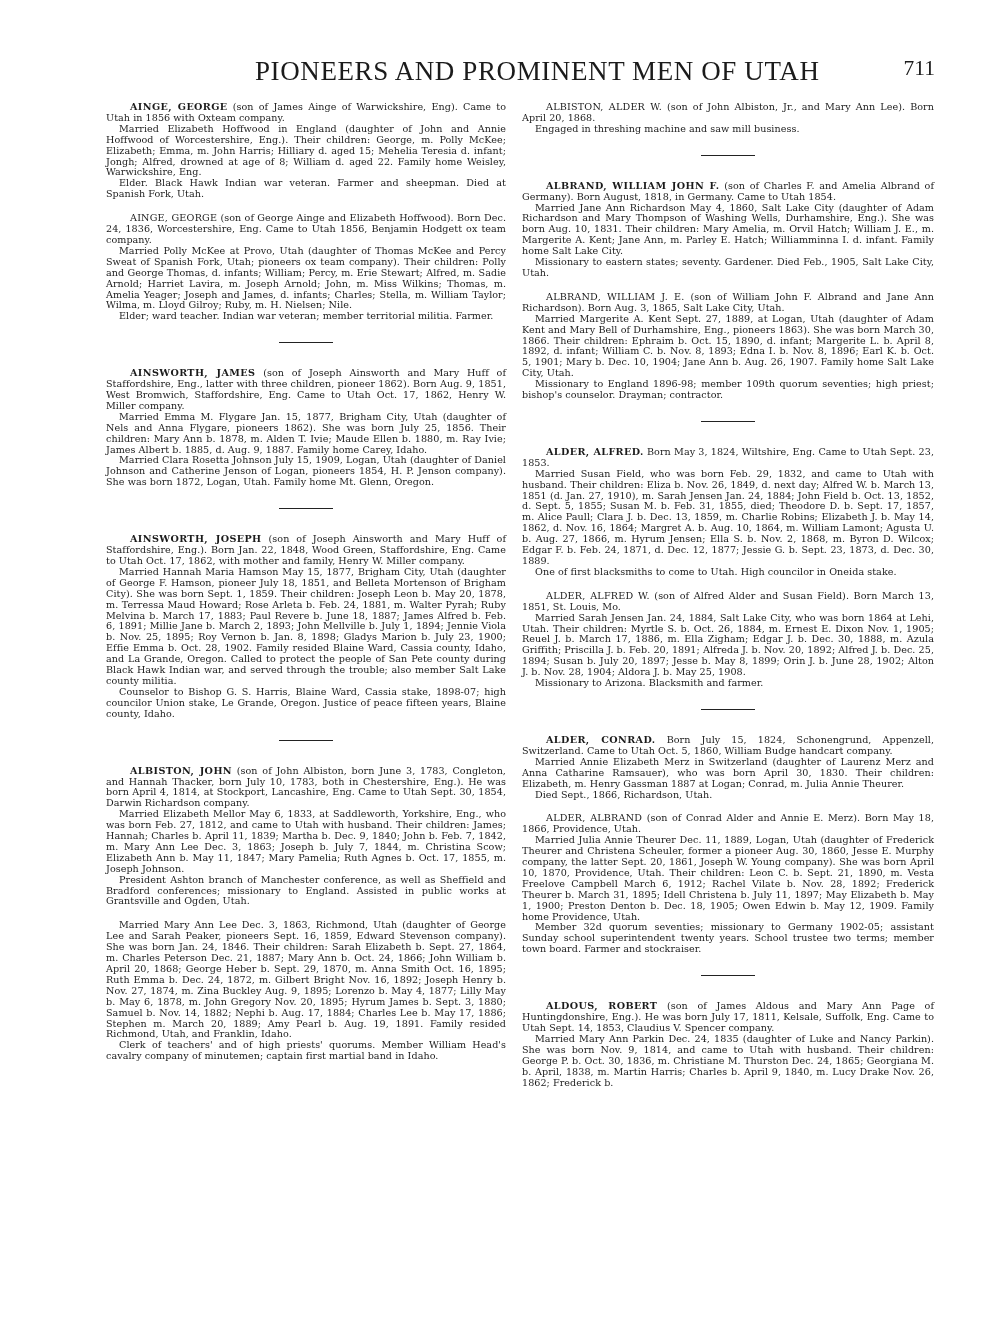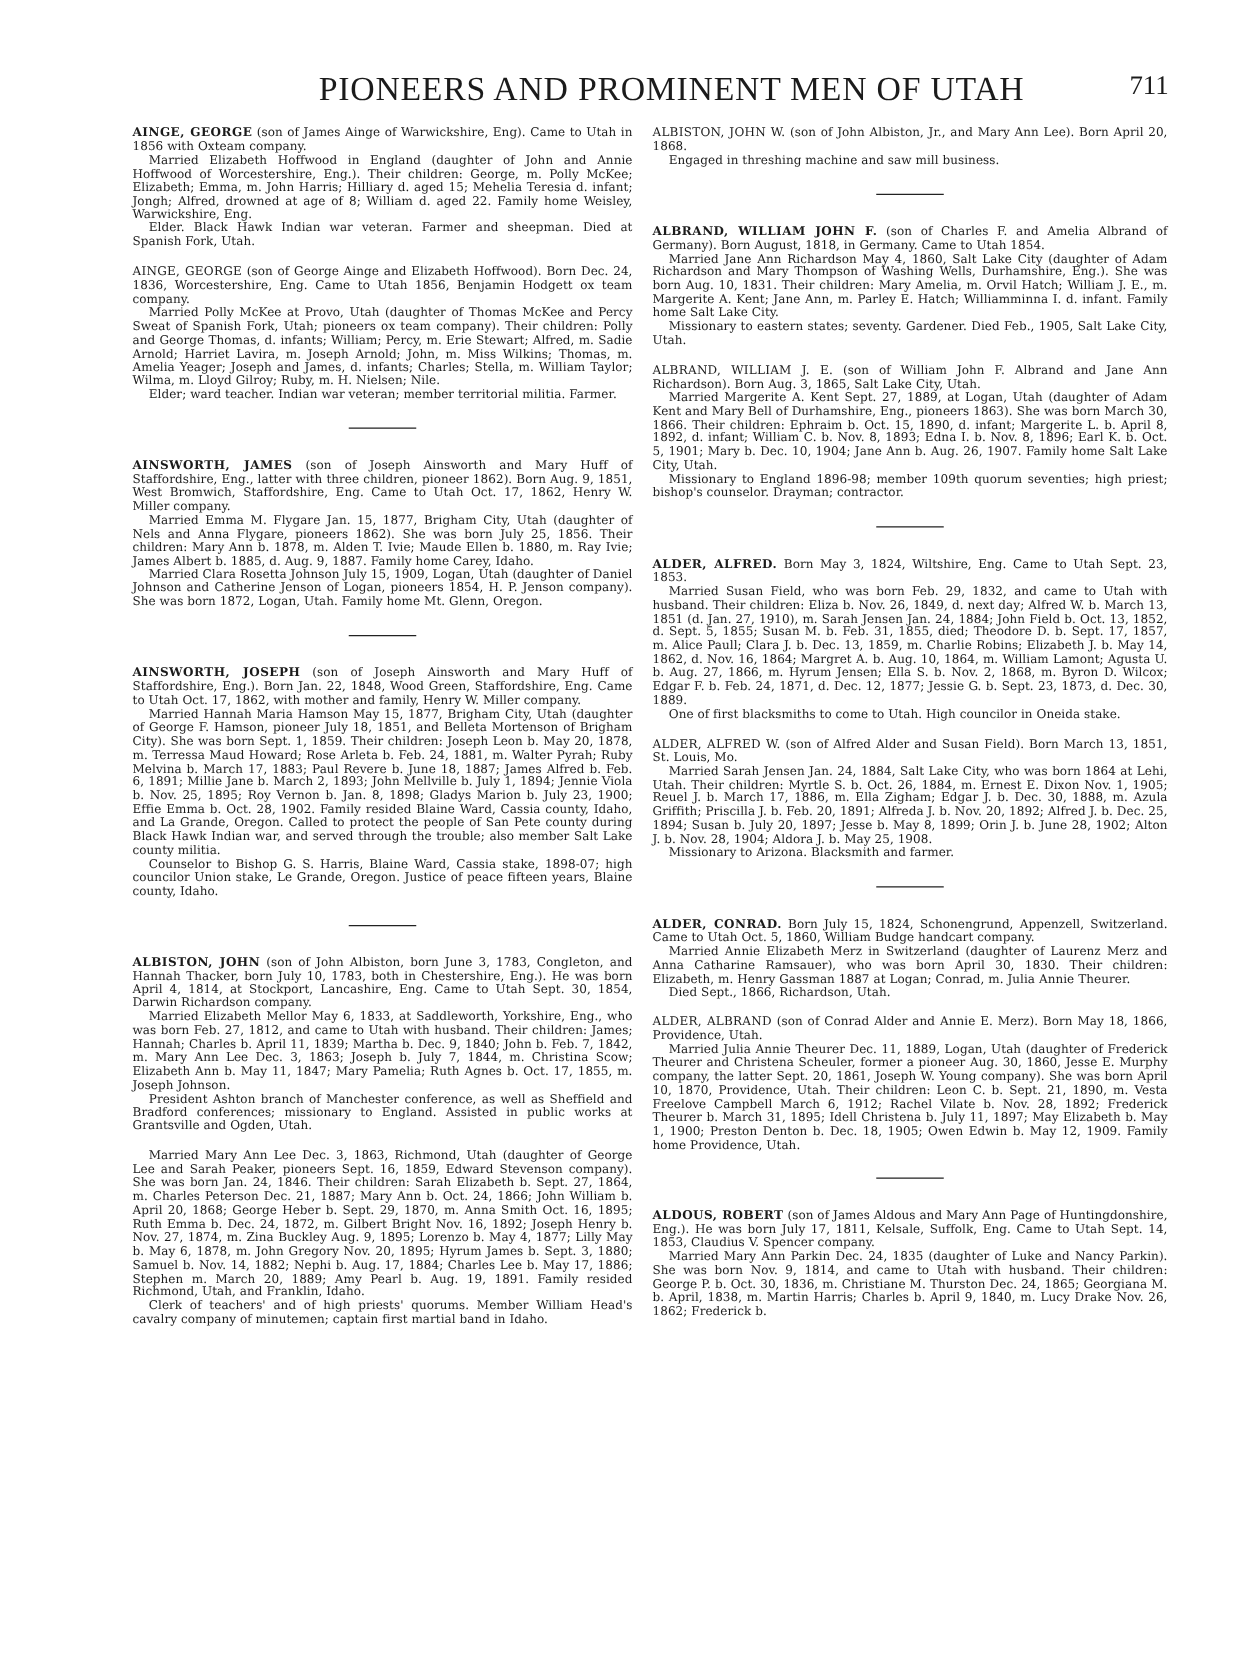--- a/index.html
+++ b/index.html
@@ -9,21 +9,21 @@
   .header-title { position: absolute; left: 0; top: 0; font-family: "Liberation Serif", serif;
                   font-size: 27px; letter-spacing: 0.6px; }
   .header-page { position: absolute; right: 0; top: 0; font-family: "Liberation Serif", serif; font-size: 21.5px; }
   .col { position: absolute; top: 102px; font-family: "DejaVu Serif", serif;
          font-size: 9.6px; line-height: 10.9px; text-align: justify; letter-spacing: 0.05px; }
   .col-left { left: 106px; width: 400px; }
   .col-right { left: 522px; width: 412px; }
   .entry { margin: 0; }
   .entry p { margin: 0; text-indent: 13px; }
   .entry p.first { text-indent: 0; }
-  .entry .name { font-weight: bold; letter-spacing: 0.4px; }
+  .entry .name { font-weight: bold; letter-spacing: 0.4px; margin-left: 24px; }
   .gap { height: 13px; }
   .rule-wrap { height: 46px; position: relative; }
   .rule { position: absolute; left: 50%; top: 20px; width: 54px; margin-left: -27px; border-top: 1.5px solid #222; }
 </style>
 </head>
 <body>
 
 <div class="header">
   <span class="header-title">PIONEERS AND PROMINENT MEN OF UTAH</span>
   <span class="header-page">711</span>
@@ -66,21 +66,21 @@
       <p>President Ashton branch of Manchester conference, as well as Sheffield and Bradford conferences; missionary to England. Assisted in public works at Grantsville and Ogden, Utah.</p>
     </div>
     <div class="gap"></div>
     <div class="entry">
       <p>Married Mary Ann Lee Dec. 3, 1863, Richmond, Utah (daughter of George Lee and Sarah Peaker, pioneers Sept. 16, 1859, Edward Stevenson company). She was born Jan. 24, 1846. Their children: Sarah Elizabeth b. Sept. 27, 1864, m. Charles Peterson Dec. 21, 1887; Mary Ann b. Oct. 24, 1866; John William b. April 20, 1868; George Heber b. Sept. 29, 1870, m. Anna Smith Oct. 16, 1895; Ruth Emma b. Dec. 24, 1872, m. Gilbert Bright Nov. 16, 1892; Joseph Henry b. Nov. 27, 1874, m. Zina Buckley Aug. 9, 1895; Lorenzo b. May 4, 1877; Lilly May b. May 6, 1878, m. John Gregory Nov. 20, 1895; Hyrum James b. Sept. 3, 1880; Samuel b. Nov. 14, 1882; Nephi b. Aug. 17, 1884; Charles Lee b. May 17, 1886; Stephen m. March 20, 1889; Amy Pearl b. Aug. 19, 1891. Family resided Richmond, Utah, and Franklin, Idaho.</p>
       <p>Clerk of teachers' and of high priests' quorums. Member William Head's cavalry company of minutemen; captain first martial band in Idaho.</p>
     </div>
   </div>
 <div class="col col-right" id="col-right">
     <div class="entry">
-      <p class="first"><span class="name" style="font-weight: normal; letter-spacing: 0.2px;">ALBISTON, JOHN W.</span><span> (son of John Albiston, Jr., and Mary Ann Lee). Born April 20, 1868.</span></p>
+      <p class="first"><span class="name" style="font-weight: normal; letter-spacing: 0.2px;">ALBISTON, ALDER W.</span><span> (son of John Albiston, Jr., and Mary Ann Lee). Born April 20, 1868.</span></p>
       <p>Engaged in threshing machine and saw mill business.</p>
     </div>
     <div class="rule-wrap">
       <div class="rule"></div>
     </div>
     <div class="entry">
       <p class="first"><span class="name">ALBRAND, WILLIAM JOHN F.</span><span> (son of Charles F. and Amelia Albrand of Germany). Born August, 1818, in Germany. Came to Utah 1854.</span></p>
       <p>Married Jane Ann Richardson May 4, 1860, Salt Lake City (daughter of Adam Richardson and Mary Thompson of Washing Wells, Durhamshire, Eng.). She was born Aug. 10, 1831. Their children: Mary Amelia, m. Orvil Hatch; William J. E., m. Margerite A. Kent; Jane Ann, m. Parley E. Hatch; Williamminna I. d. infant. Family home Salt Lake City.</p>
       <p>Missionary to eastern states; seventy. Gardener. Died Feb., 1905, Salt Lake City, Utah.</p>
     </div>
@@ -109,20 +109,21 @@
     </div>
     <div class="entry">
       <p class="first"><span class="name">ALDER, CONRAD.</span><span> Born July 15, 1824, Schonengrund, Appenzell, Switzerland. Came to Utah Oct. 5, 1860, William Budge handcart company.</span></p>
       <p>Married Annie Elizabeth Merz in Switzerland (daughter of Laurenz Merz and Anna Catharine Ramsauer), who was born April 30, 1830. Their children: Elizabeth, m. Henry Gassman 1887 at Logan; Conrad, m. Julia Annie Theurer.</p>
       <p>Died Sept., 1866, Richardson, Utah.</p>
     </div>
     <div class="gap"></div>
     <div class="entry">
       <p class="first"><span class="name" style="font-weight: normal; letter-spacing: 0.2px;">ALDER, ALBRAND</span><span> (son of Conrad Alder and Annie E. Merz). Born May 18, 1866, Providence, Utah.</span></p>
       <p>Married Julia Annie Theurer Dec. 11, 1889, Logan, Utah (daughter of Frederick Theurer and Christena Scheuler, former a pioneer Aug. 30, 1860, Jesse E. Murphy company, the latter Sept. 20, 1861, Joseph W. Young company). She was born April 10, 1870, Providence, Utah. Their children: Leon C. b. Sept. 21, 1890, m. Vesta Freelove Campbell March 6, 1912; Rachel Vilate b. Nov. 28, 1892; Frederick Theurer b. March 31, 1895; Idell Christena b. July 11, 1897; May Elizabeth b. May 1, 1900; Preston Denton b. Dec. 18, 1905; Owen Edwin b. May 12, 1909. Family home Providence, Utah.</p>
+      <p>Member 32d quorum seventies; missionary to Germany 1902-05; assistant Sunday school superintendent twenty years. School trustee two terms; member town board. Farmer and stockraiser.</p>
     </div>
     <div class="rule-wrap">
       <div class="rule"></div>
     </div>
     <div class="entry">
       <p class="first"><span class="name">ALDOUS, ROBERT</span><span> (son of James Aldous and Mary Ann Page of Huntingdonshire, Eng.). He was born July 17, 1811, Kelsale, Suffolk, Eng. Came to Utah Sept. 14, 1853, Claudius V. Spencer company.</span></p>
       <p>Married Mary Ann Parkin Dec. 24, 1835 (daughter of Luke and Nancy Parkin). She was born Nov. 9, 1814, and came to Utah with husband. Their children: George P. b. Oct. 30, 1836, m. Christiane M. Thurston Dec. 24, 1865; Georgiana M. b. April, 1838, m. Martin Harris; Charles b. April 9, 1840, m. Lucy Drake Nov. 26, 1862; Frederick b.</p>
     </div>
   </div>
 

